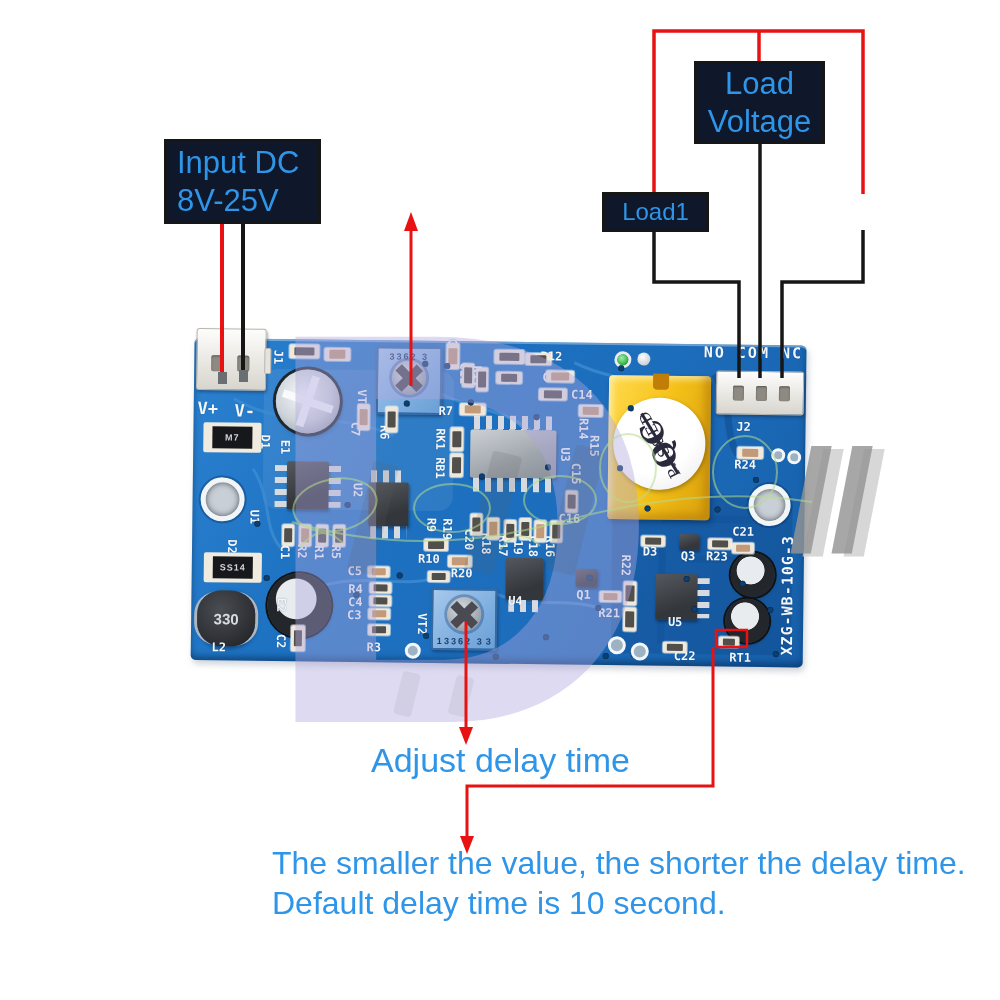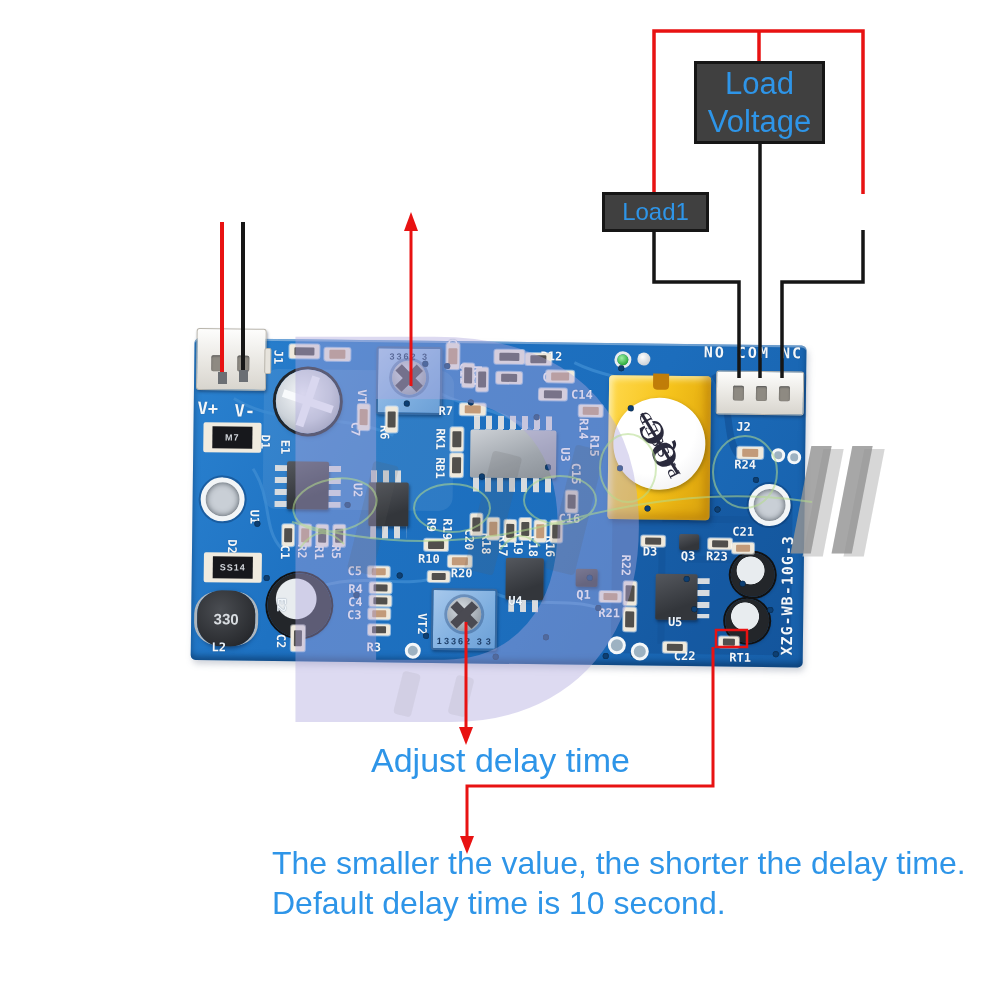--- a/index.html
+++ b/index.html
@@ -1,19 +1,19 @@
 <!DOCTYPE html>
 <html><head>
 <meta charset="utf-8">
 <style>
   html,body{margin:0;padding:0;background:#fff;}
   #stage{position:relative;width:1000px;height:1000px;background:#fff;overflow:hidden;
          font-family:"Liberation Sans",sans-serif;}
   
-  .ann-box{position:absolute;background:#404040;border:3px solid #161616;color:#2e95e8;
+  .ann-box{position:absolute;background:#0f172a;border:3px solid #161616;color:#2e95e8;
            font-size:31px;line-height:38px;font-weight:400;z-index:50;}
   .ann-text{position:absolute;color:#2e95e8;z-index:50;white-space:nowrap;}
   .note{position:absolute;color:#2e95e8;font-size:32px;line-height:40px;z-index:50;}
   
   #wires{position:absolute;left:0;top:0;z-index:40;pointer-events:none;}
   
   #board{position:absolute;left:193px;top:341px;width:612px;height:322px;
          background:linear-gradient(118deg,#2b82d0 0%,#1e72c2 30%,#1c6dbc 62%,#175fa9 100%);
          border-radius:5px;transform:rotate(.7deg);transform-origin:40% 40%;
          box-shadow:inset 0 2px 0 rgba(255,255,255,.35),inset 0 -4px 6px rgba(6,40,80,.55),2px 4px 6px rgba(120,130,150,.35);
@@ -463,20 +463,24 @@
       <polygon points="466,745 459,727 473,727" fill="#e81212"></polygon>
     </g>
 
     <g>
       <rect x="716" y="630" width="31" height="17" fill="none" stroke="#e81212" stroke-width="2.5"></rect>
       <path d="M713,647 V786 H467 V840" stroke="#e81212" stroke-width="3" fill="none"></path>
       <polygon points="467,854 460,836 474,836" fill="#e81212"></polygon>
     </g>
   </svg>
 
+  <div class="ann-box" style="left:164px;top:139px;width:141px;height:77px;padding:2px 0 0 10px;">
+    <div>Input DC</div>
+    <div>8V-25V</div>
+  </div>
 
   <div class="ann-box" style="left:694px;top:61px;width:125px;height:76px;text-align:center;padding-top:1px;">
     <div>Load</div>
     <div>Voltage</div>
   </div>
 
   <div class="ann-box" style="left:602px;top:192px;width:101px;height:34px;text-align:center;font-size:24px;line-height:34px;"><span>Load1</span></div>
 
 
 

